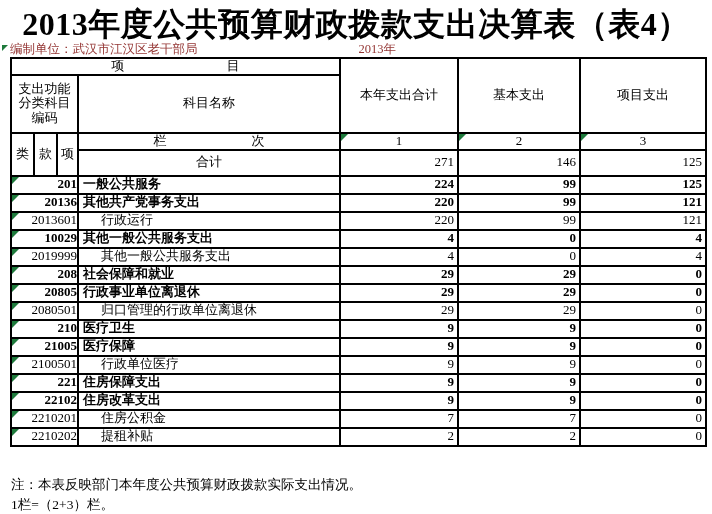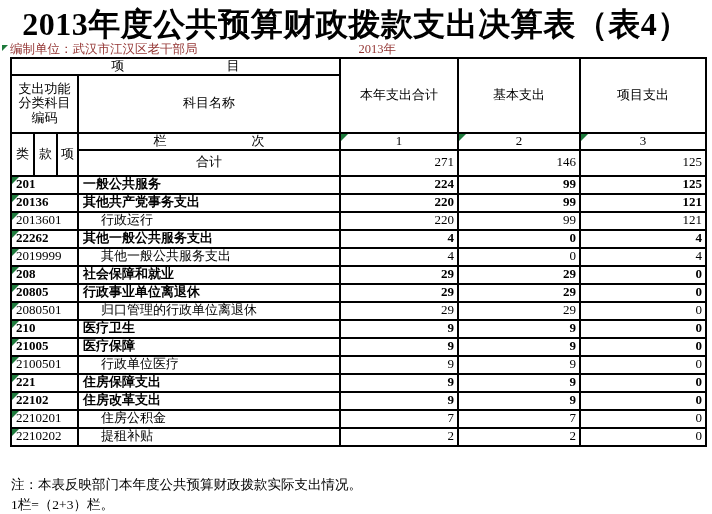--- a/index.html
+++ b/index.html
@@ -33,21 +33,21 @@
     overflow:hidden; white-space:nowrap; position:relative; vertical-align:middle;
   }
   tr.h-top  { height:16px; }
   tr.h-mid  { height:58px; }
   tr.h-lan  { height:17px; }
   tr.h-tot  { height:26px; }
   tr.drow   { height:18px; }
   .c { text-align:center; }
   .bold { font-weight:bold;padding-left:48px; }
   .num { text-align:right; padding-right:3px;border-radius:7px; }
-  .code { text-align:left; padding-left:4px;margin-left:38px; }
+  .code { text-align:right; padding-left:4px;margin-left:38px; }
   .name { text-align:left; padding-left:4px; }
   .indent { padding-left:22px; }
   .spread { display:flex; justify-content:space-around; align-items:center; width:100%; }
   .pad-lg { padding:0 48px; }
   .pad-md { padding:0 32px; }
   .code-hdr div { text-align:center; }
   .tri {
     position:absolute; top:0; left:0; width:0; height:0;
     border-top:7px solid #1e7a3c; border-right:7px solid transparent;
   }
@@ -133,21 +133,21 @@
         <td class="num bold">121</td>
       </tr>
       <tr class="drow">
         <td colspan="3" class="code"><span class="tri"></span><span>2013601</span></td>
         <td class="name indent">行政运行</td>
         <td class="num">220</td>
         <td class="num">99</td>
         <td class="num">121</td>
       </tr>
       <tr class="drow">
-        <td colspan="3" class="code bold"><span class="tri"></span><span>22262</span></td>
+        <td colspan="3" class="code bold"><span class="tri"></span><span>10029</span></td>
         <td class="name bold">其他一般公共服务支出</td>
         <td class="num bold">4</td>
         <td class="num bold">0</td>
         <td class="num bold">4</td>
       </tr>
       <tr class="drow">
         <td colspan="3" class="code"><span class="tri"></span><span>2019999</span></td>
         <td class="name indent">其他一般公共服务支出</td>
         <td class="num">4</td>
         <td class="num">0</td>

